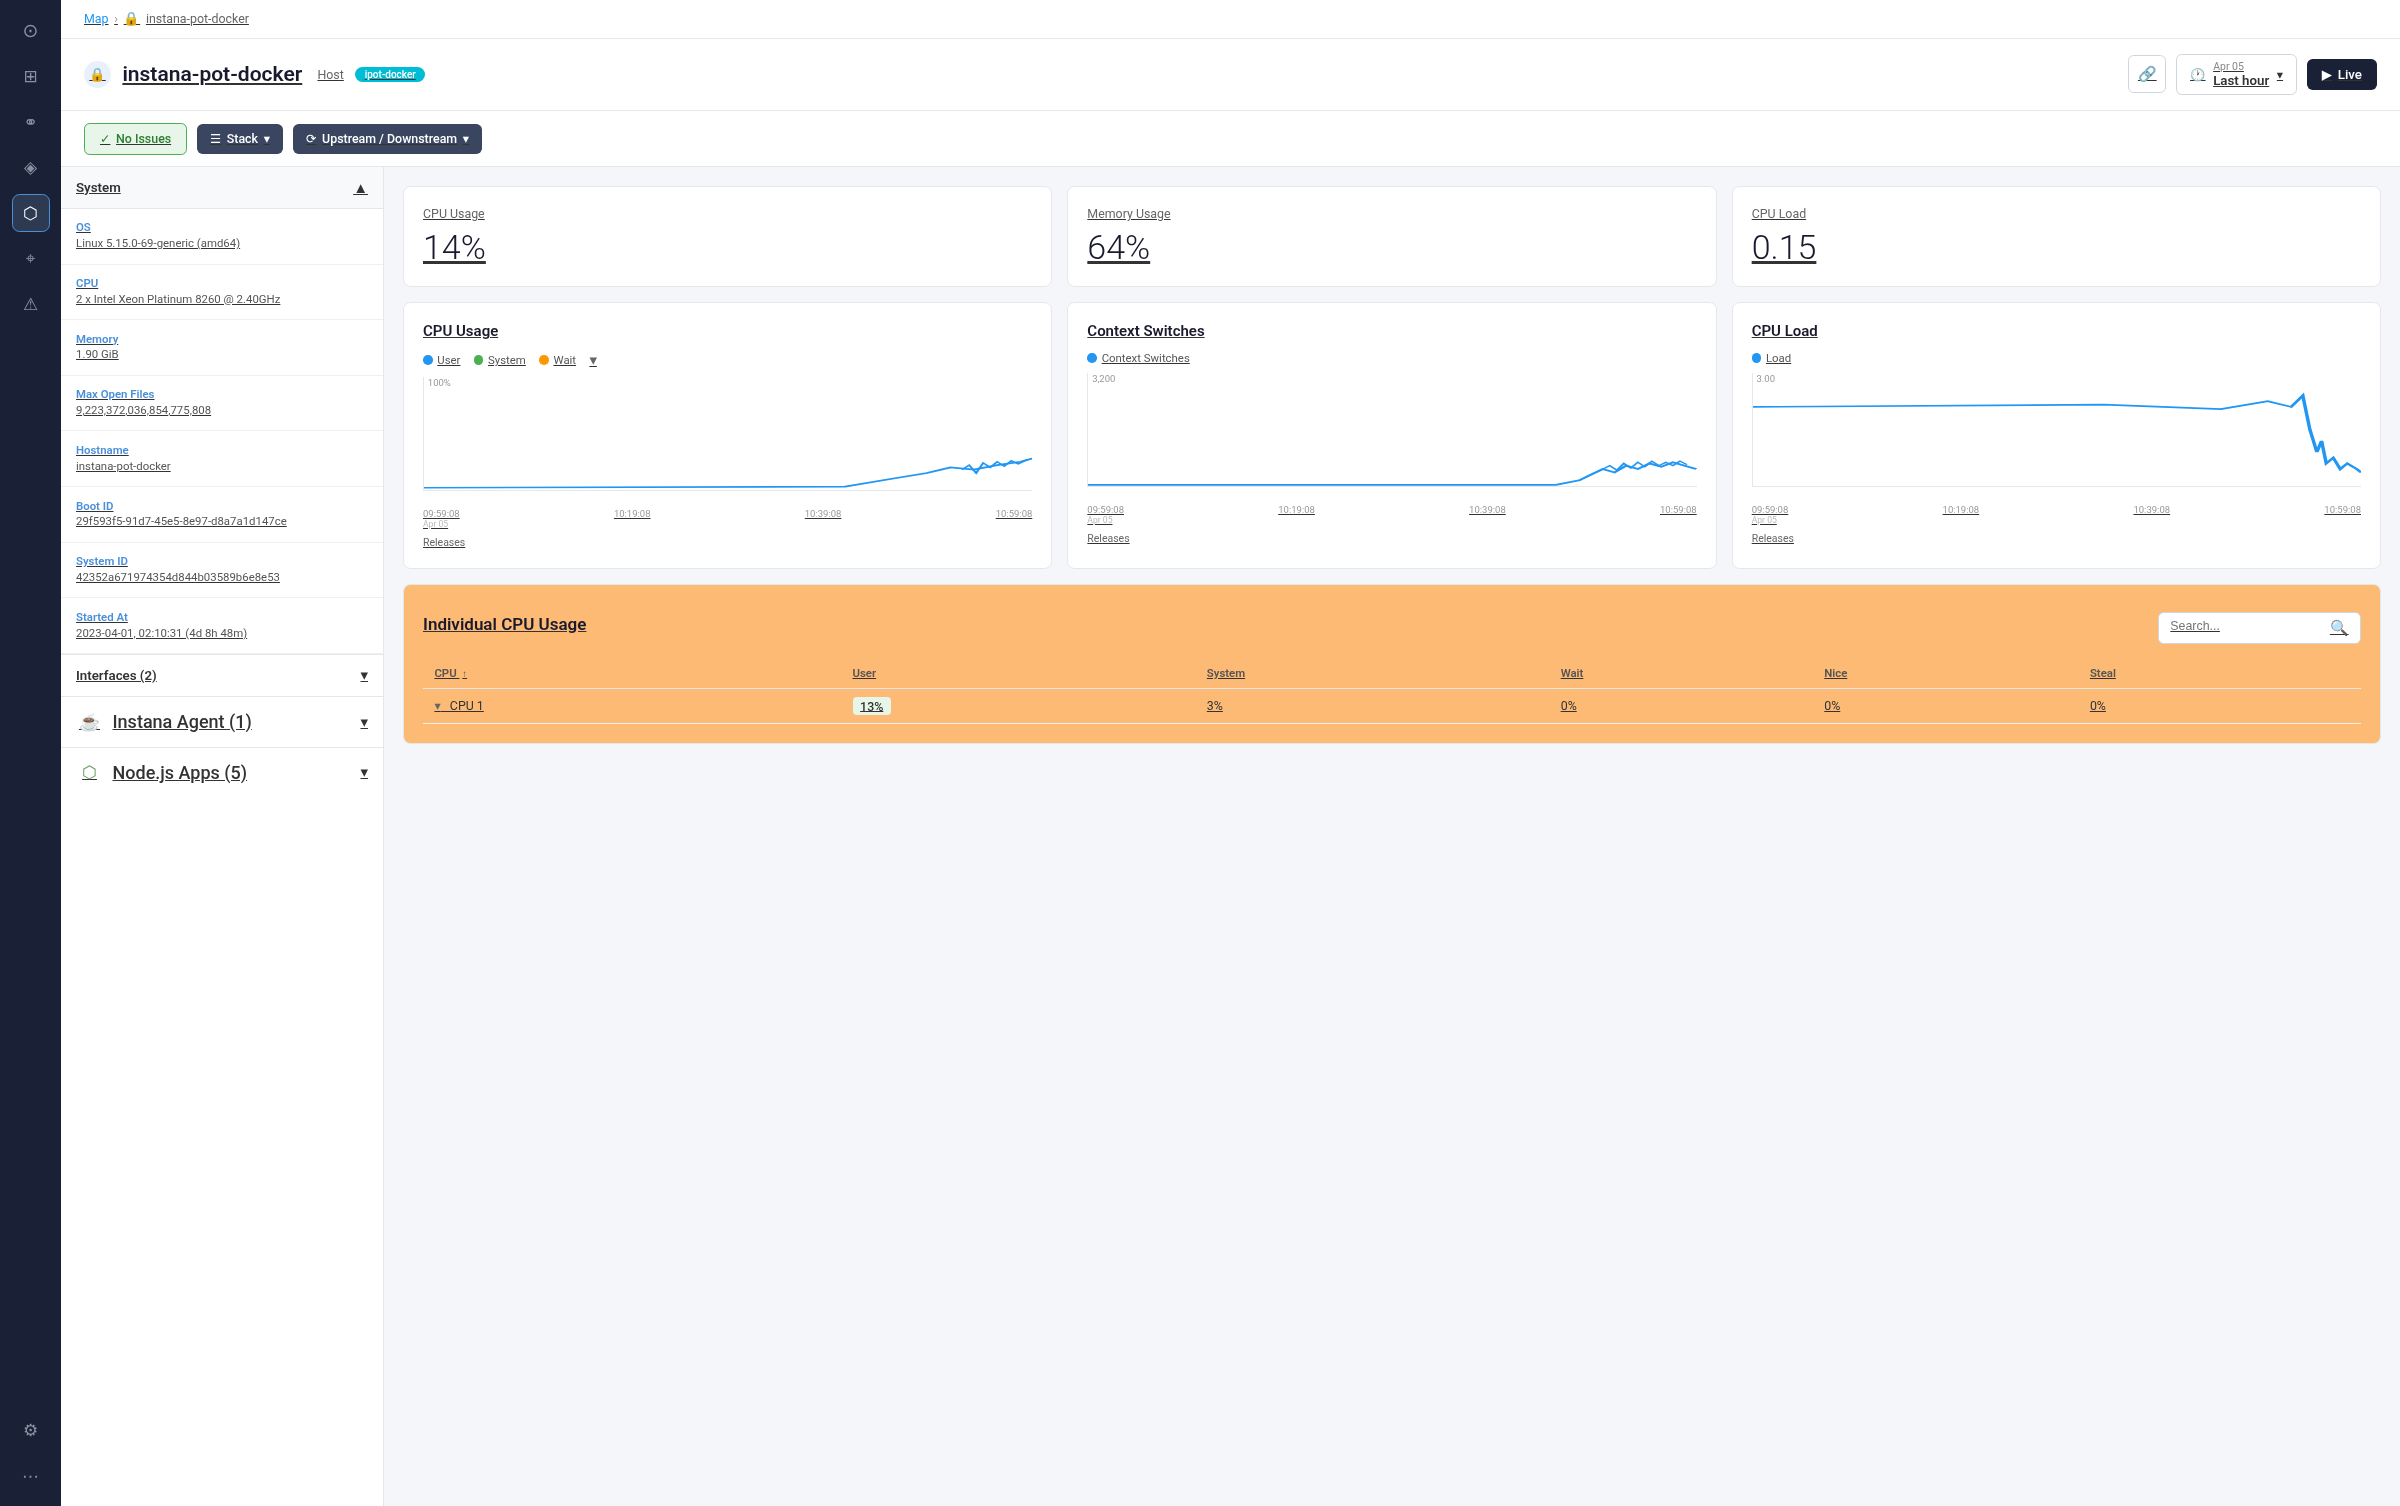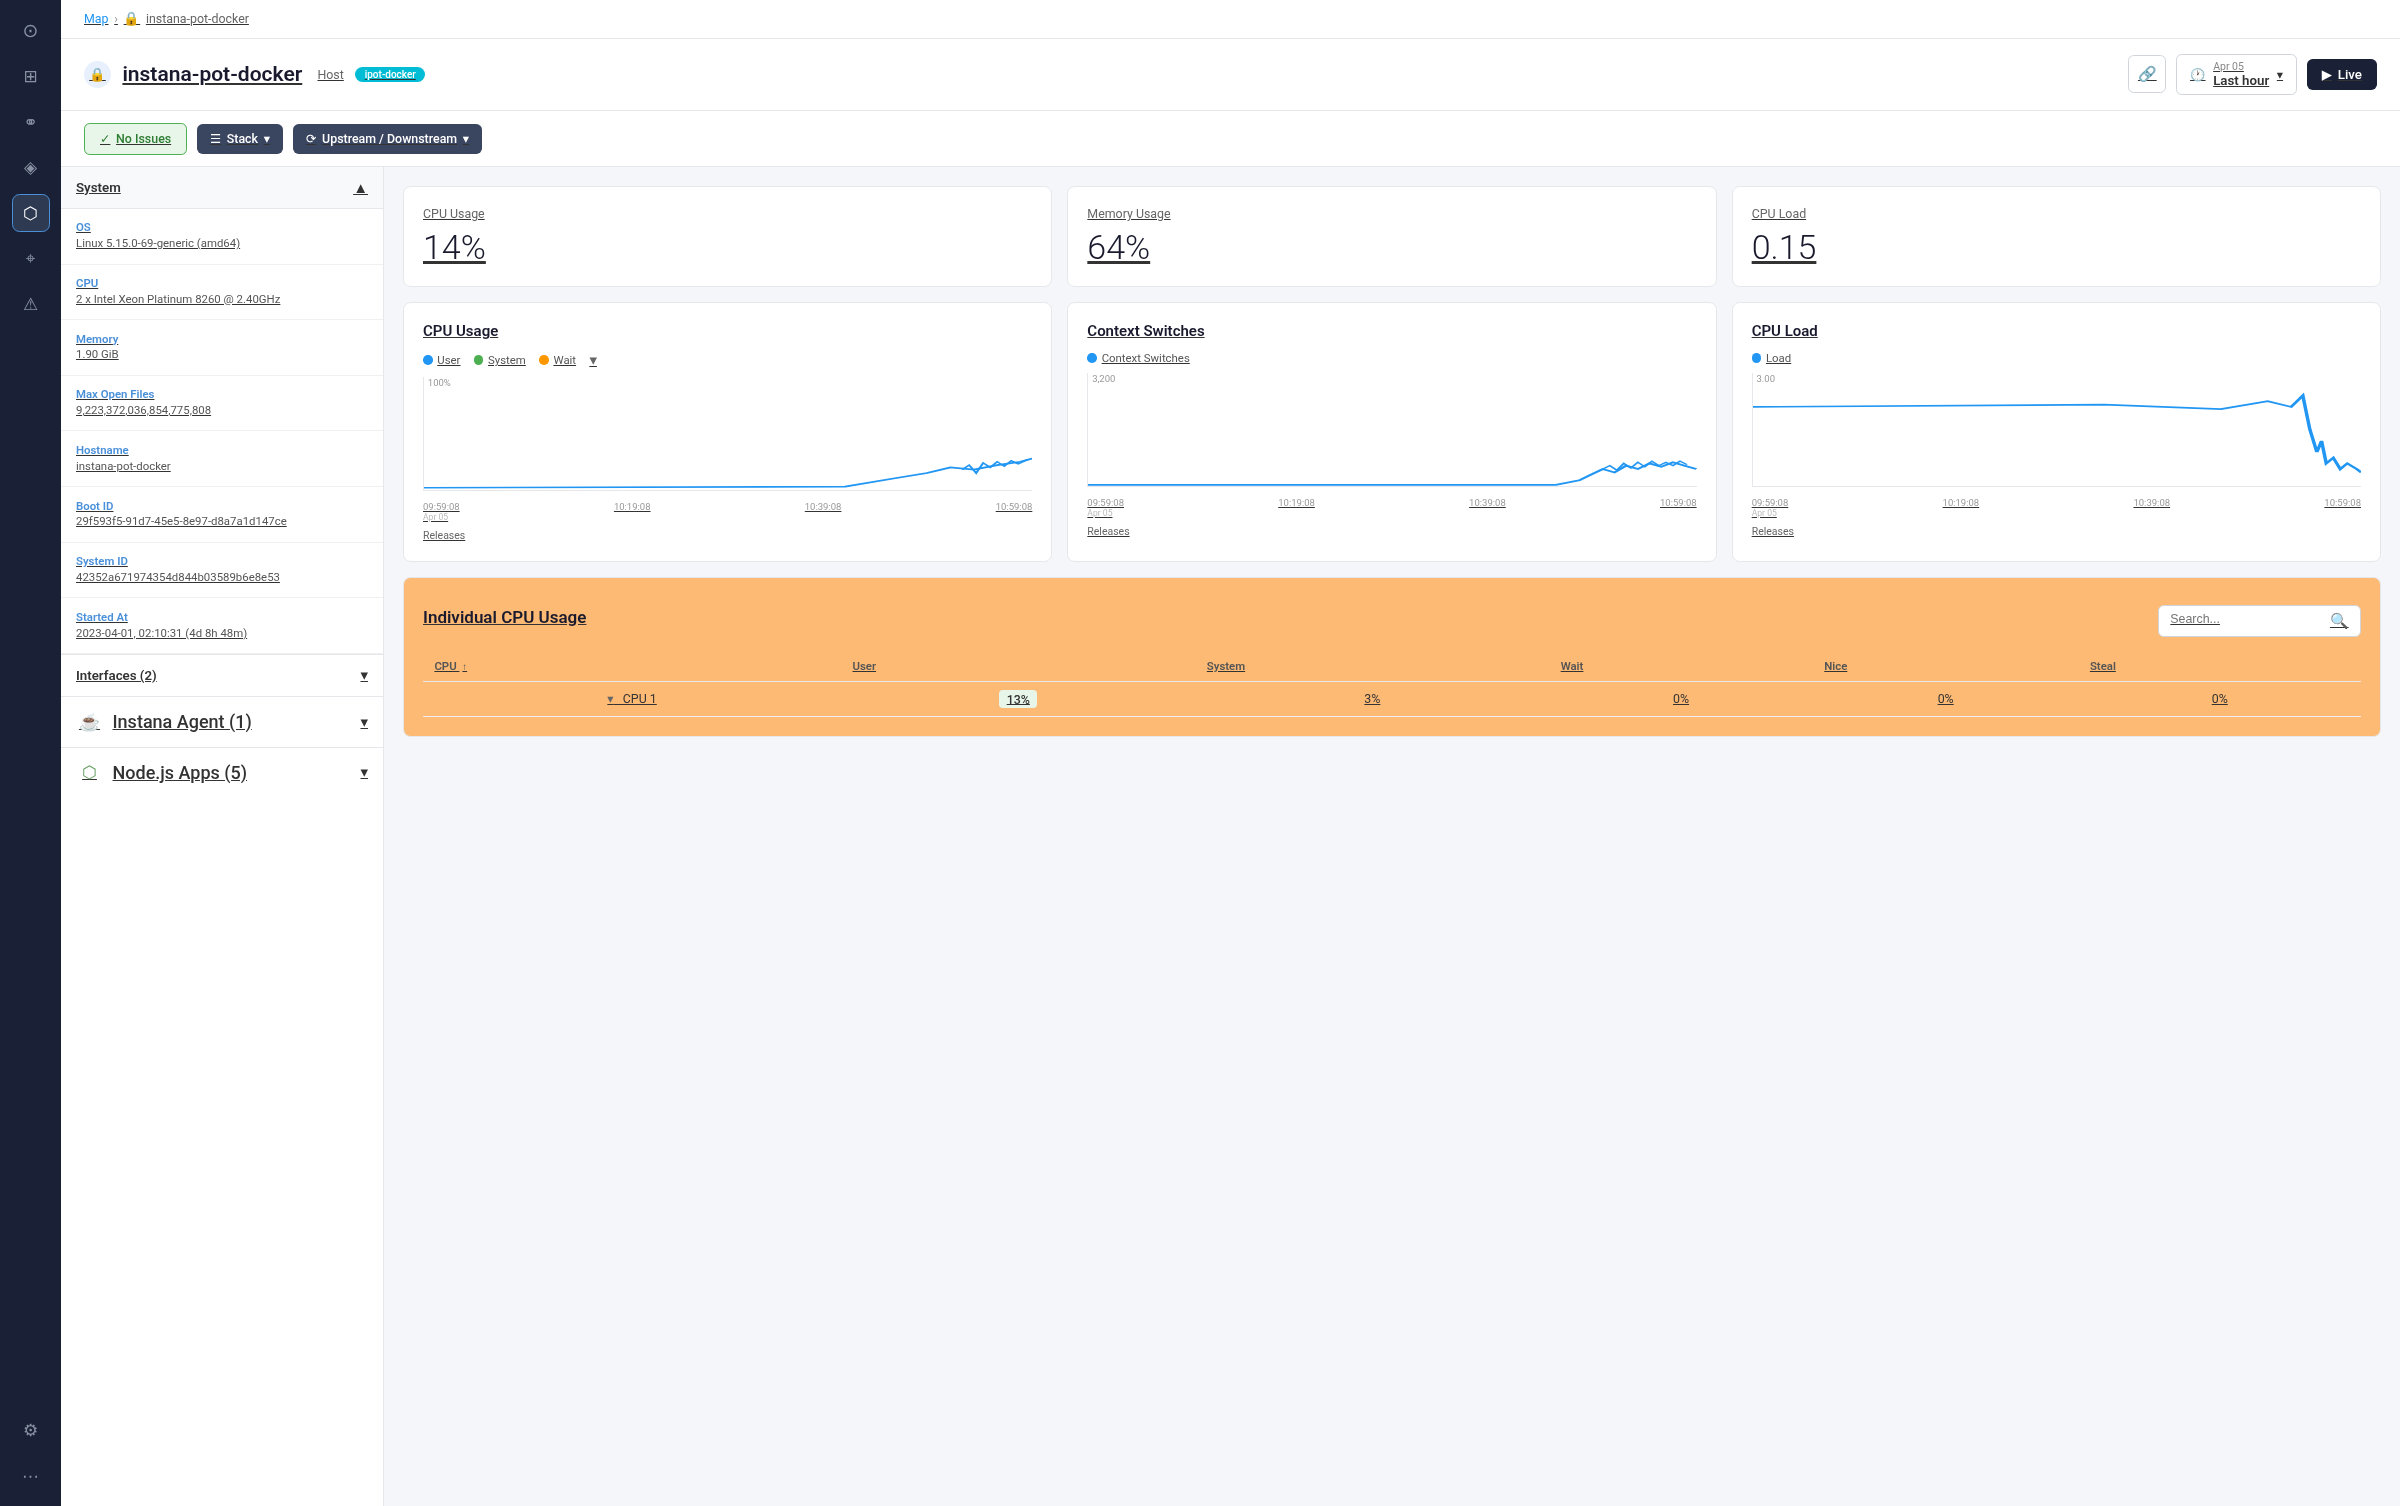--- a/index.html
+++ b/index.html
@@ -278,21 +278,21 @@
       margin-bottom: 7.6px;
       flex-wrap: wrap;
     }
     .legend-item { display: flex; align-items: center; gap: 4.8px; font-size: 11.4px; color: #555; }
     .legend-dot { width: 9.5px; height: 9.5px; border-radius: 50%; }
     .chart-area {
       position: relative;
       height: 114px;
       border-left: 1px solid #e5e7eb;
       border-bottom: 1px solid #e5e7eb;
-      margin-bottom: 10px;
+      margin-bottom: 17px;
     }
     .chart-y-label {
       font-size: 9.5px;
       color: #999;
       position: absolute;
       top: 0;
       left: 3.8px;
     }
     .chart-x-labels {
       display: flex;
@@ -353,21 +353,20 @@
       font-weight: 600;
       color: #555;
       padding: 7.6px 11.4px;
       border-bottom: 1.9px solid #e5e7eb;
     }
     .cpu-table td {
       padding: 9.5px 11.4px;
       font-size: 12.4px;
       color: #333;
       border-bottom: 1px solid #f0f0f0;
-      text-align: center;
     }
     .sort-icon { font-size: 9.5px; margin-left: 2.9px; }
     .cpu-row-expand { color: #666; cursor: pointer; }
     .cpu-value-highlight {
       background: #e8f5e9;
       border-radius: 3.8px;
       padding: 1.9px 7.6px;
       font-weight: 500;
     }
 

